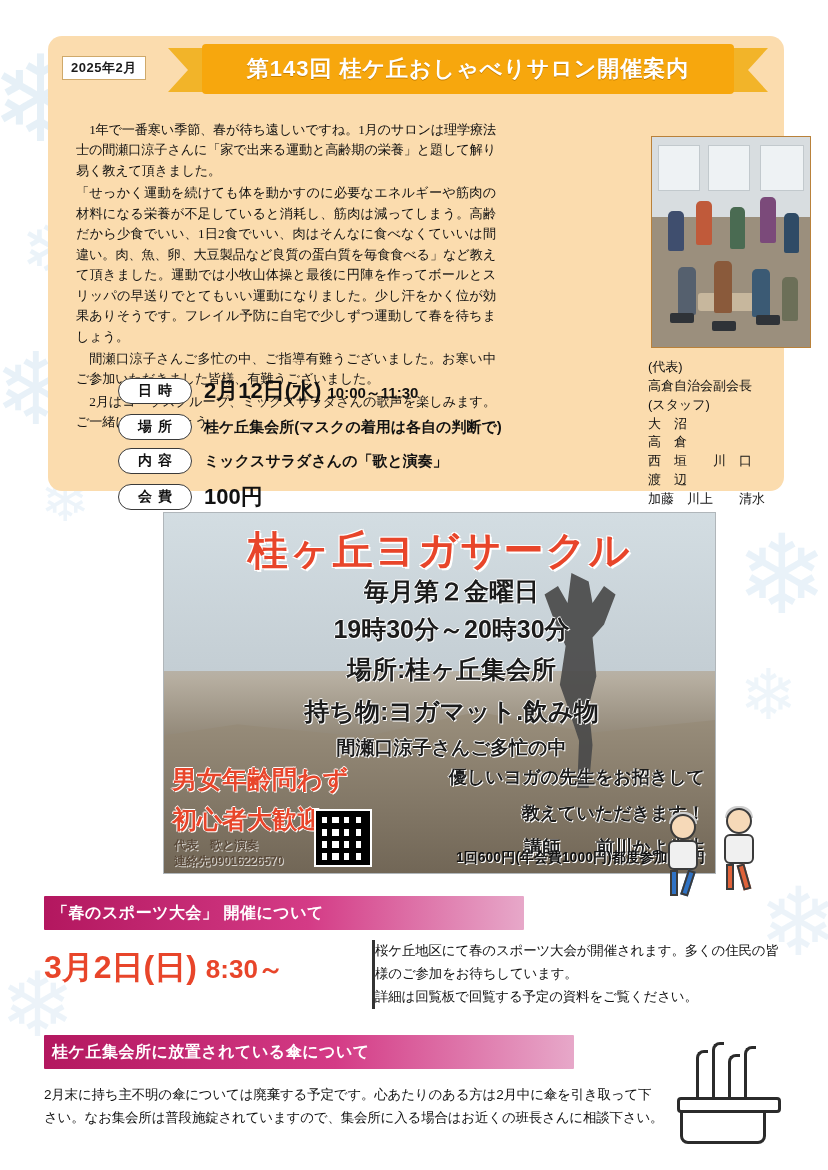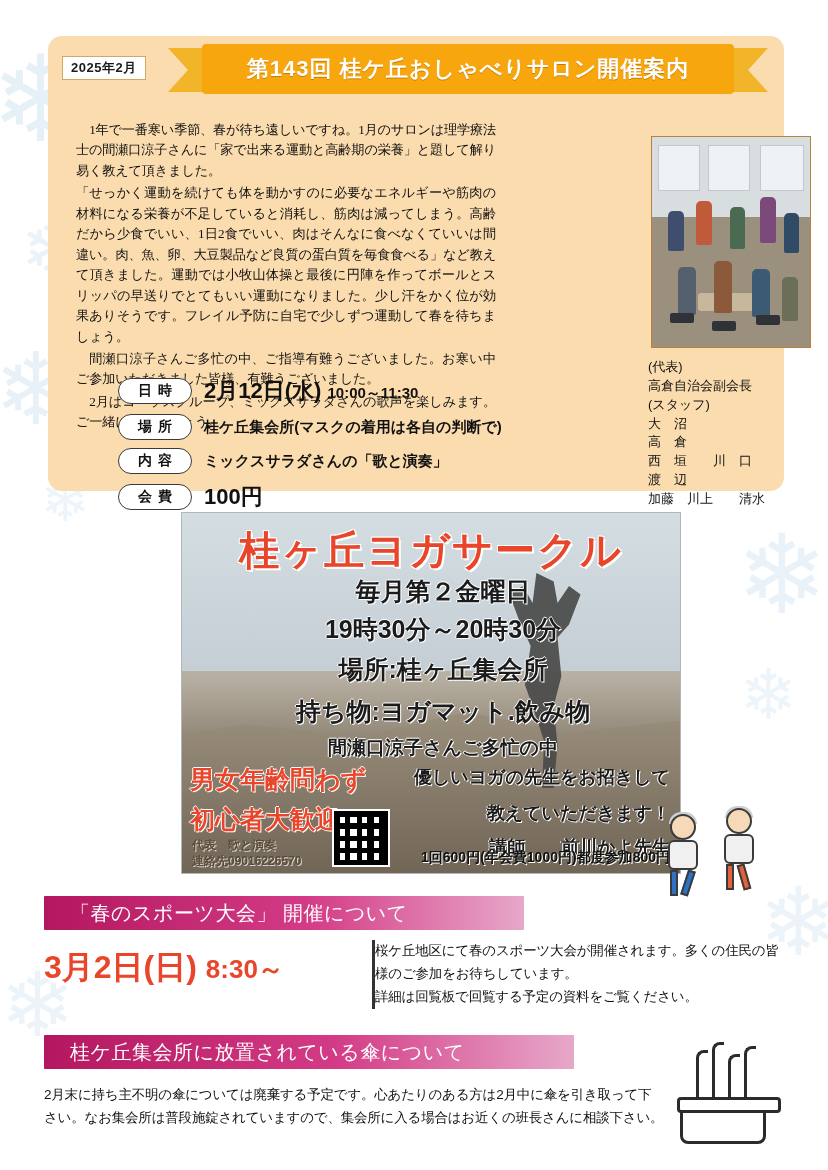--- a/index.html
+++ b/index.html
@@ -184,23 +184,23 @@
     font-size: 15px;
     color: #111;
     font-weight: bold;
   }
   .info-value.big { font-size: 22px; }
   .info-value .sub { font-size: 15px; font-weight: bold; }
 
   
   .yoga {
     position: absolute;
-    left: 181px;
+    left: 163px;
     top: 512px;
-    width: 500px;
+    width: 553px;
     height: 362px;
     background: linear-gradient(180deg,#cfd9de 0%, #bfcbd2 28%, #b6aea0 46%, #8e8474 64%, #6e6353 100%);
     overflow: hidden;
     border: 1px solid #b0b6ba;
   }
   .yoga .sky { position:absolute; left:0; top:0; right:0; height:44%; background:linear-gradient(180deg,#d3dde2,#c4ced4); }
   .yoga .rock { position:absolute; left:-40px; bottom:-10px; right:-40px; height:58%;
     background:linear-gradient(180deg,#a39885,#6f6454);
     clip-path: polygon(0 32%, 18% 24%, 38% 30%, 56% 18%, 74% 28%, 100% 20%, 100% 100%, 0 100%); }
   .yoga .figure {
@@ -285,21 +285,21 @@
   .w-b .l2 { left:22px; background:#e0633a; transform: rotate(-16deg); }
 
   
   .bar {
     position:absolute;
     height: 34px;
     background: linear-gradient(90deg, #b3175f 0%, #d43b86 55%, #e7a8c9 100%);
     display:flex; align-items:center;
     border-radius: 1px;
   }
-  .bar span { color:#fff; font-size:20px; font-weight:normal; padding-left:26px; letter-spacing:.5px; }
+  .bar span { color:#fff; font-size:16px; font-weight:bold; padding-left:8px; letter-spacing:.5px; }
   .bar-sports { left: 44px; top: 896px; width: 480px; }
   .bar-umbrella { left: 44px; top: 1035px; width: 530px; }
 
   .sports-date {
     position:absolute; left: 44px; top: 946px;
     font-size: 32px; font-weight: bold; color: #e8452a;
   }
   .sports-date .tm { font-size: 26px; }
   .sports-text {
     position:absolute; left: 372px; top: 940px; width: 420px;

